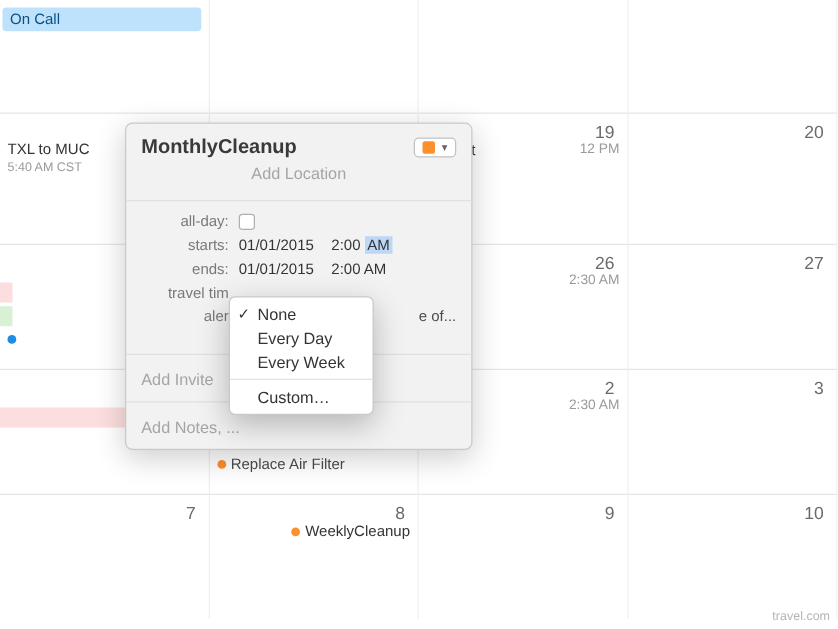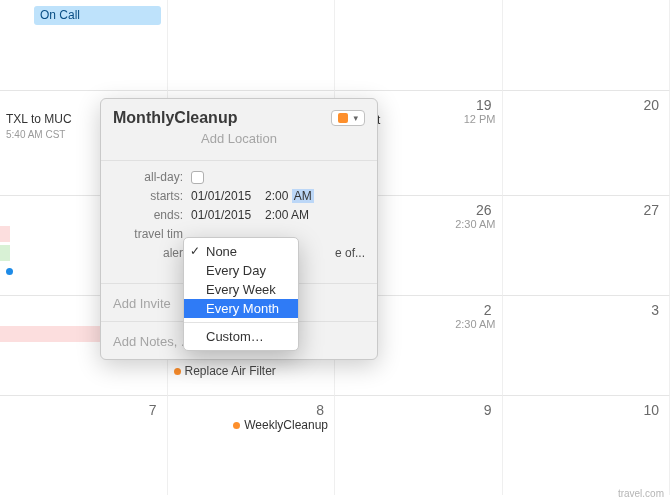--- a/index.html
+++ b/index.html
@@ -42,21 +42,21 @@
     .dd-item .check { position: absolute; left: 6px; top: 2px; font-size: 12px; }
     .dd-sep { border-top: 1px solid #e2e2e2; margin: 4px 0; }
     .truncated { color: #4b4b4b; }
     .watermark { position: absolute; bottom: 4px; right: 6px; font-size: 10px; color: #b5b5b5; z-index: 50; }
   </style>
 </head>
 <body>
 
 <div class="grid">
 
-  <div class="cell" style="border-top:none;margin-left:32px;">
+  <div class="cell" style="border-top:none;">
     <div class="ev block blue-block" style="margin-left:-4px;">On Call</div>
   </div>
   <div class="cell" style="border-top:none;"></div>
   <div class="cell" style="border-top:none;"></div>
   <div class="cell" style="border-top:none;"></div>
 
   <div class="cell">
     <span class="date">17</span>
     <div class="ev" style="margin-top:16px;">TXL to MUC</div>
     <div class="sub">5:40 AM CST</div>
@@ -174,18 +174,17 @@
   <div class="placeholder-link">Add Notes, ...</div>
 </div>
 
 <div class="dropdown">
   <div class="dd-item selected">
     <span class="check">✓</span>
     <span>None</span>
   </div>
   <div class="dd-item"><span>Every Day</span></div>
   <div class="dd-item"><span>Every Week</span></div>
-  <div class="dd-item highlight"><span>Every Month</span></div>
   <div class="dd-sep"></div>
   <div class="dd-item"><span>Custom…</span></div>
 </div>
 
 <div class="watermark">travel.com</div>
 
 </body></html>

